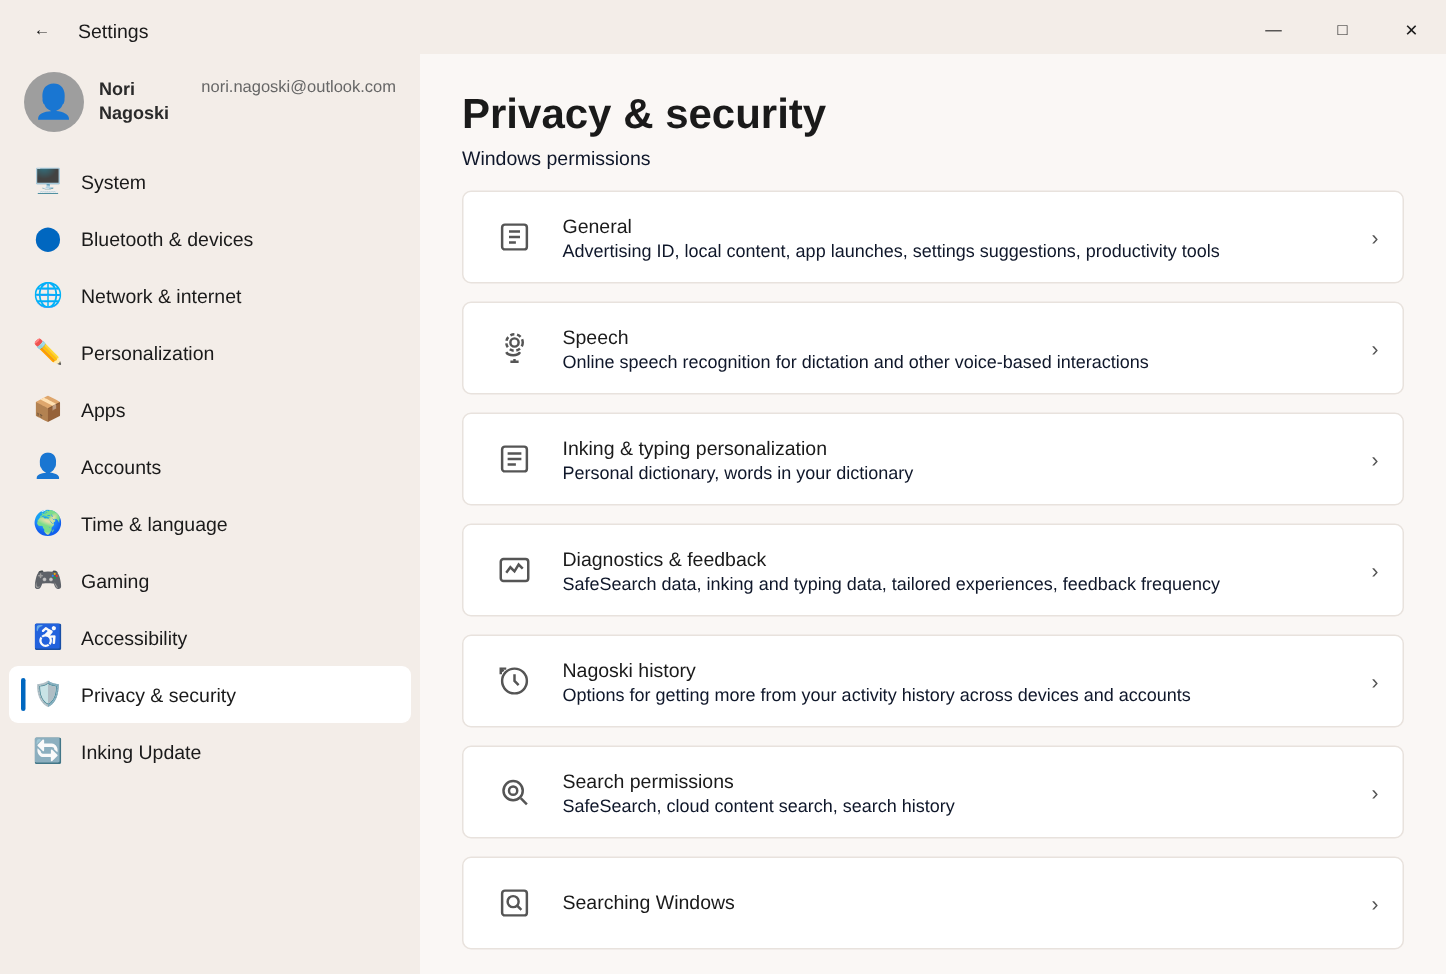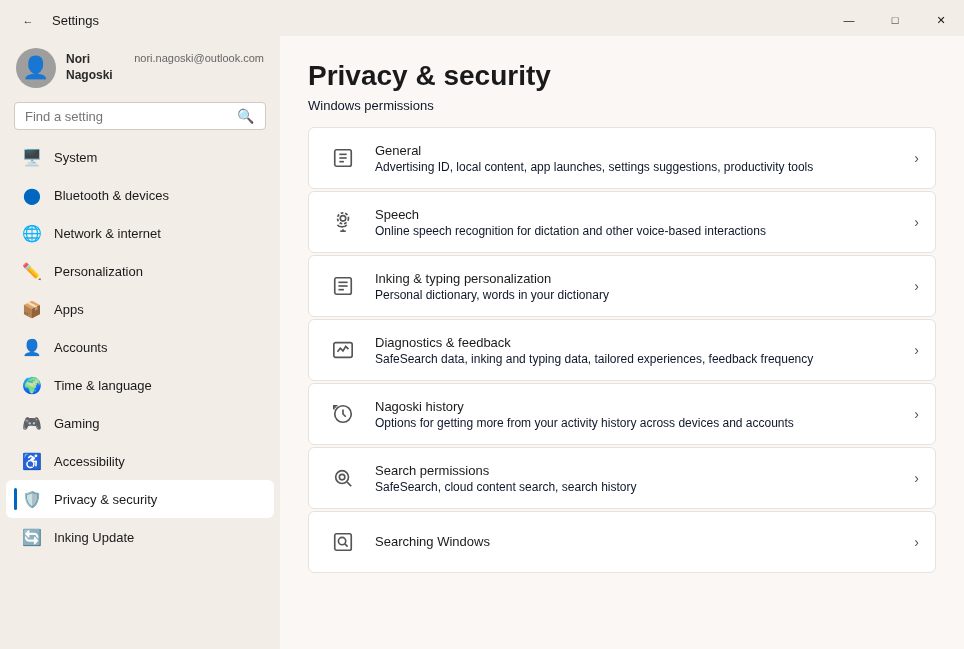--- a/index.html
+++ b/index.html
@@ -176,21 +176,21 @@
       font-size: 13px;
       color: #0f172a;
       margin-bottom: 14px;
       font-weight: 500;
     }
 
     
     .settings-list {
       display: flex;
       flex-direction: column;
-      gap: 2px;
+      gap: 12px;
     }
     .settings-item {
       background: white;
       border: 1px solid #e8e2dd;
       border-radius: 6px;
       display: flex;
       align-items: center;
       padding: 12px 16px;
       cursor: pointer;
       gap: 14px;
@@ -253,24 +253,20 @@
     <div class="user-section">
       <div class="avatar">
         <span style="font-size:22px; color:#ccc;">👤</span>
       </div>
       <div class="user-info">
         <span class="user-name">Nori Nagoski</span>
         <span class="user-email">nori.nagoski@outlook.com</span>
       </div>
     </div>
 
-    <div class="search-box">
-      <input type="text" placeholder="Find a setting" style="">
-      <span class="search-icon-char">🔍</span>
-    </div>
 
     <nav>
       <div class="nav-item">
         <span class="nav-icon">🖥️</span>
         <span>System</span>
       </div>
       <div class="nav-item">
         <span class="nav-icon" style="color:#0067c0;">⬤</span>
         <span>Bluetooth &amp; devices</span>
       </div>

